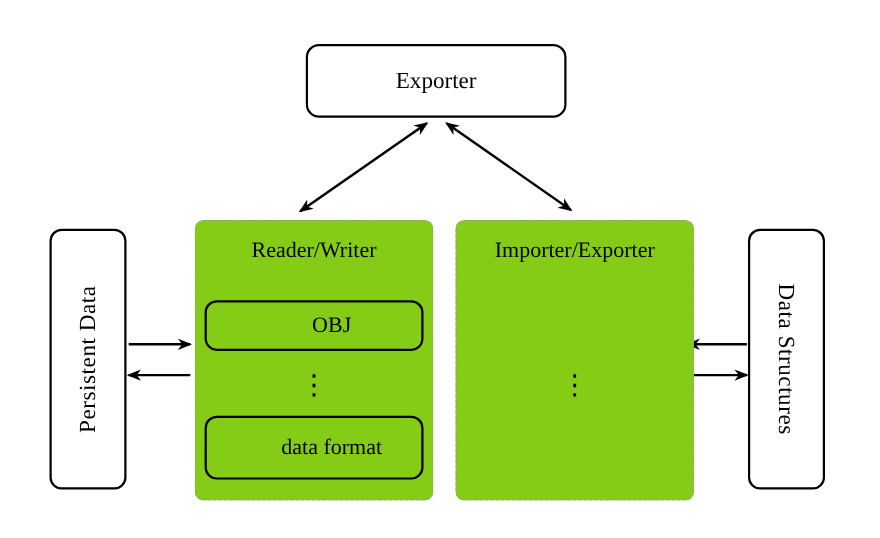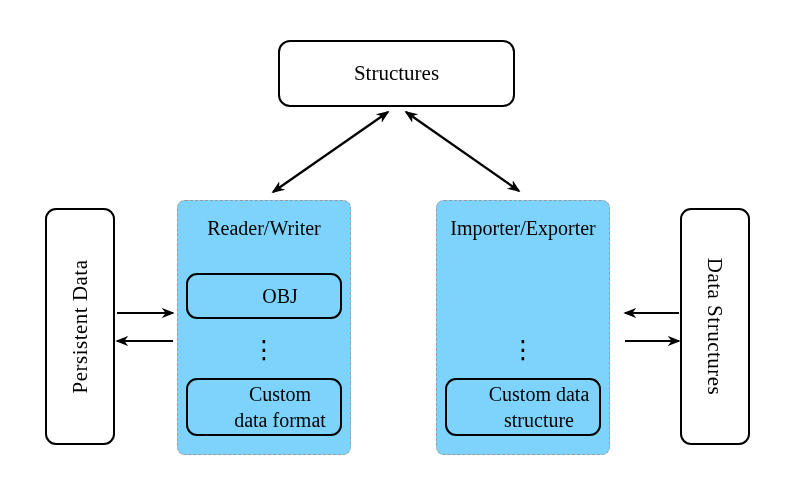--- a/index.html
+++ b/index.html
@@ -45,28 +45,28 @@
   }
   .vnode-left  { left: 45px; }
   .vnode-right { left: 680px; }
   .vtext { white-space: nowrap; letter-spacing: 0.5px; }
   .rot-ccw { transform: rotate(-90deg); }
   .rot-cw  { transform: rotate(90deg); }
 
   
   .group {
     position: absolute;
-    top: 200px; width: 174px; height: 255px;
-    background: #7dd3fc;
+    top: 200px; width: 217px; height: 255px;
+    background: #84cc16;
     border: 1.5px dashed #9A9A9A;
     border-radius: 8px;
     box-sizing: border-box;
   }
   .group-left  { left: 177px; }
-  .group-right { left: 436px; }
+  .group-right { left: 414px; }
   .group-title {
     position: absolute;
     left: 0; right: 0; top: 16px;
     text-align: center;
     font-size: 20px;
   }
   .inner-node {
     position: absolute;
     left: 8px; right: 8px;
     border: 2.5px solid #000000;
@@ -119,45 +119,40 @@
     </defs>
     <line x1="388" y1="112" x2="273" y2="192" marker-start="url(#ah)" marker-end="url(#ah)"></line>
     <line x1="406" y1="112" x2="519" y2="191" marker-start="url(#ah)" marker-end="url(#ah)"></line>
     <line x1="117" y1="313" x2="173" y2="313" marker-end="url(#ah)"></line>
     <line x1="173" y1="341" x2="117" y2="341" marker-end="url(#ah)"></line>
     <line x1="679" y1="313" x2="625" y2="313" marker-end="url(#ah)"></line>
     <line x1="625" y1="341" x2="679" y2="341" marker-end="url(#ah)"></line>
   </svg>
 
   <div class="node node-io">
-    <span>Structures</span>
+    <span>Exporter</span>
   </div>
 
   <div class="vnode vnode-left">
     <span class="vtext rot-ccw">Persistent Data</span>
   </div>
 
   <div class="vnode vnode-right">
     <span class="vtext rot-cw">Data Structures</span>
   </div>
 
   <div class="group group-left">
     <div class="group-title">Reader/Writer</div>
     <div class="inner-node inner-top">
       <span>OBJ</span>
     </div>
     <div class="dots">⋮</div>
     <div class="inner-node inner-bottom">
-      <span>Custom</span>
       <span>data format</span>
     </div>
   </div>
 
   <div class="group group-right">
     <div class="group-title">Importer/Exporter</div>
     <div class="dots">⋮</div>
-    <div class="inner-node inner-bottom">
-      <span>Custom data</span>
-      <span>structure</span>
-    </div>
   </div>
 
 </div>
 
 </body></html>

